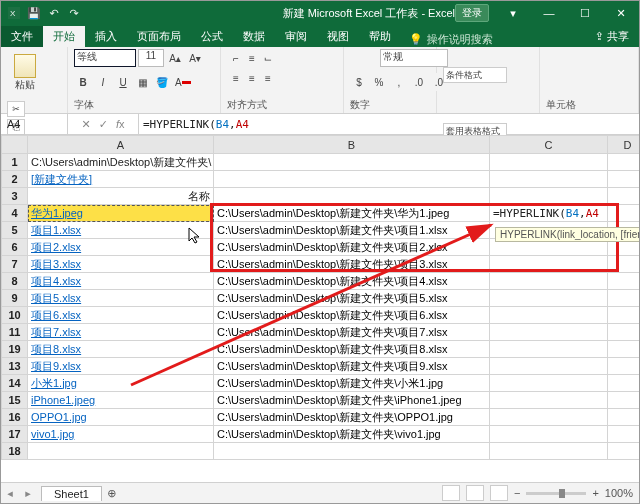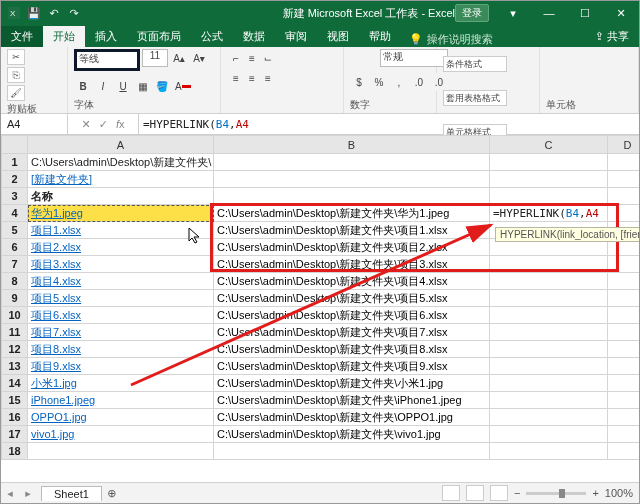--- a/index.html
+++ b/index.html
@@ -22,42 +22,42 @@
   .share-btn{margin-left:auto;padding:3px 10px;display:flex;align-items:center;gap:3px;}
   
   .ribbon{height:66px;background:#f3f3f3;border-bottom:1px solid #d0d0d0;display:flex;font-size:10px;color:#444;}
   .group{border-right:1px solid #e0e0e0;padding:2px 6px 0;display:flex;flex-direction:column;justify-content:space-between;min-width:0;}
   .group .controls{display:flex;gap:4px;align-items:center;flex-wrap:wrap;}
   .group-label{font-size:10px;color:#555;padding:1px 0;}
   .paste-btn{width:34px;height:46px;display:flex;flex-direction:column;align-items:center;justify-content:center;border:1px solid transparent;}
   .paste-icon{width:20px;height:22px;background:linear-gradient(#fffbe6,#f0e5b8);border:1px solid #caa93f;position:relative;}
   .small-btn{width:16px;height:14px;border:1px solid #ccc;background:#fff;font-size:9px;display:inline-flex;align-items:center;justify-content:center;}
   .font-box{display:flex;gap:2px;}
-  .font-name{width:58px;height:16px;border:3px solid #0f172a;background:#fff;padding-left:2px;font-size:10px;overflow:hidden;}
+  .font-name{width:58px;height:16px;border:1px solid #0f172a;background:#fff;padding-left:2px;font-size:10px;overflow:hidden;}
   .font-size{width:24px;height:16px;border:1px solid #bbb;background:#fff;text-align:center;font-size:10px;}
   .btn-row{display:flex;gap:2px;margin-top:2px;}
   .fmt-btn{width:16px;height:16px;border:1px solid transparent;background:#f3f3f3;font-size:10px;display:inline-flex;align-items:center;justify-content:center;}
   .color-strip{width:14px;height:3px;background:#d00;display:block;margin-top:1px;}
   .align-grid{display:grid;grid-template-columns:repeat(3,14px);gap:2px;}
   .number-fmt{width:64px;height:16px;border:1px solid #bbb;background:#fff;font-size:10px;padding-left:2px;overflow:hidden;}
-  .style-btn{width:60px;height:14px;border:1px solid #ccc;background:#fff;font-size:9px;margin:7px 0;display:flex;align-items:center;padding-left:2px;}
+  .style-btn{width:60px;height:14px;border:1px solid #ccc;background:#fff;font-size:9px;margin:18px 0;display:flex;align-items:center;padding-left:2px;}
   
   .fx-row{height:20px;border-bottom:1px solid #d0d0d0;display:flex;align-items:stretch;background:#fff;}
   .name-box{width:60px;border-right:1px solid #d0d0d0;font-size:11px;display:flex;align-items:center;padding-left:6px;}
   .fx-icons{width:70px;border-right:1px solid #d0d0d0;display:flex;align-items:center;justify-content:center;gap:8px;color:#888;font-size:11px;}
   .fx-input{flex:1;font-size:11px;display:flex;align-items:center;padding-left:4px;font-family:Consolas,monospace;}
   
   .grid-area{position:relative;height:348px;overflow:hidden;background:#fff;}
   table.sheet{border-collapse:collapse;table-layout:fixed;width:640px;}
   table.sheet th,table.sheet td{border:1px solid #d4d4d4;font-size:11px;height:17px;padding:0 3px;overflow:hidden;white-space:nowrap;text-overflow:clip;box-sizing:border-box;}
   table.sheet thead th{background:#e6e6e6;font-weight:normal;color:#333;text-align:center;height:18px;}
   table.sheet th.rowhdr{background:#e6e6e6;text-align:center;width:26px;}
   col.c-row{width:26px;} col.c-a{width:186px;} col.c-b{width:276px;} col.c-c{width:118px;} col.c-d{width:40px;}
   td.link{color:#0563c1;text-decoration:underline;}
-  td.center{text-align:left;font-weight:bold;font-size:12px;margin-top:16px;}
+  td.center{text-align:right;font-weight:normal;font-size:12px;margin-top:16px;}
   td.colB{color:#000;margin-top:16px;}
   
   .sel-a4{outline:1px dashed #555;outline-offset:-1px;background:#fde047;}
   
   .red-rect{position:absolute;border:3px solid #e21b1b;pointer-events:none;}
   
   .red-arrow{position:absolute;pointer-events:none;}
   
   .fn-tooltip{position:absolute;background:#ffffe1;border:1px solid #b8b8a0;font-size:10px;padding:1px 4px;color:#555;white-space:nowrap;}
   
@@ -115,20 +115,24 @@
   </div>
   <div class="share-btn">
     <span>⇪</span>
     <span>共享</span>
   </div>
 </div>
 
 <div class="ribbon">
   <div class="group" style="width:54px">
     <div class="controls">
+      <div class="paste-btn">
+        <div class="paste-icon"></div>
+        <span>粘贴</span>
+      </div>
       <div style="display:flex;flex-direction:column;gap:2px">
         <div class="small-btn">✂</div>
         <div class="small-btn">⎘</div>
         <div class="small-btn">🖌</div>
       </div>
     </div>
     <div class="group-label">剪贴板</div>
   </div>
 
   <div class="group" style="width:140px">
@@ -155,20 +159,21 @@
     <div class="controls" style="flex-direction:column;align-items:flex-start;gap:2px">
       <div class="align-grid">
         <div class="fmt-btn">⌐</div>
         <div class="fmt-btn">≡</div>
         <div class="fmt-btn">⌙</div>
         <div class="fmt-btn">≡</div>
         <div class="fmt-btn">≡</div>
         <div class="fmt-btn">≡</div>
       </div>
     </div>
+    <div class="group-label">对齐方式</div>
   </div>
 
   <div class="group" style="width:80px">
     <div class="controls" style="flex-direction:column;align-items:flex-end">
       <div class="number-fmt">常规</div>
       <div class="btn-row">
         <div class="fmt-btn">$</div>
         <div class="fmt-btn">%</div>
         <div class="fmt-btn">,</div>
         <div class="fmt-btn">.0</div>
@@ -292,21 +297,21 @@
             <td></td>
           </tr>
           <tr>
             <th class="rowhdr">11</th>
             <td class="link">项目7.xlsx</td>
             <td class="colB">C:\Users\admin\Desktop\新建文件夹\项目7.xlsx</td>
             <td></td>
             <td></td>
           </tr>
           <tr>
-            <th class="rowhdr">12</th>
+            <th class="rowhdr">19</th>
             <td class="link">项目8.xlsx</td>
             <td class="colB">C:\Users\admin\Desktop\新建文件夹\项目8.xlsx</td>
             <td></td>
             <td></td>
           </tr>
           <tr>
             <th class="rowhdr">13</th>
             <td class="link">项目9.xlsx</td>
             <td class="colB">C:\Users\admin\Desktop\新建文件夹\项目9.xlsx</td>
             <td></td>

